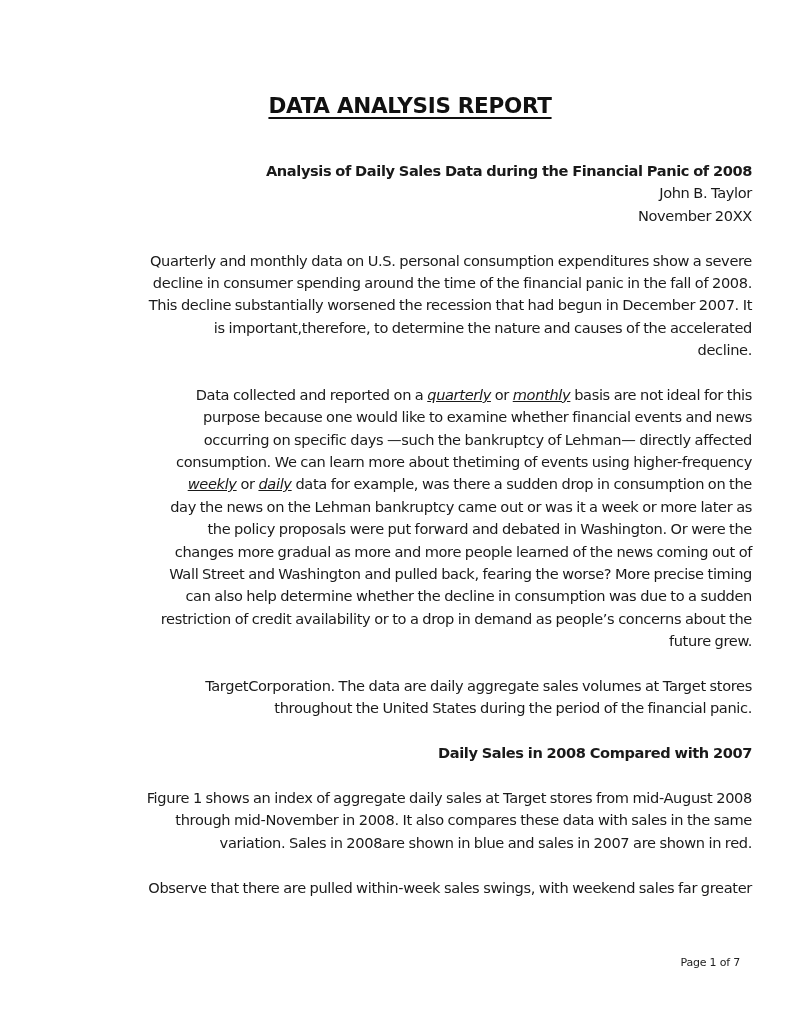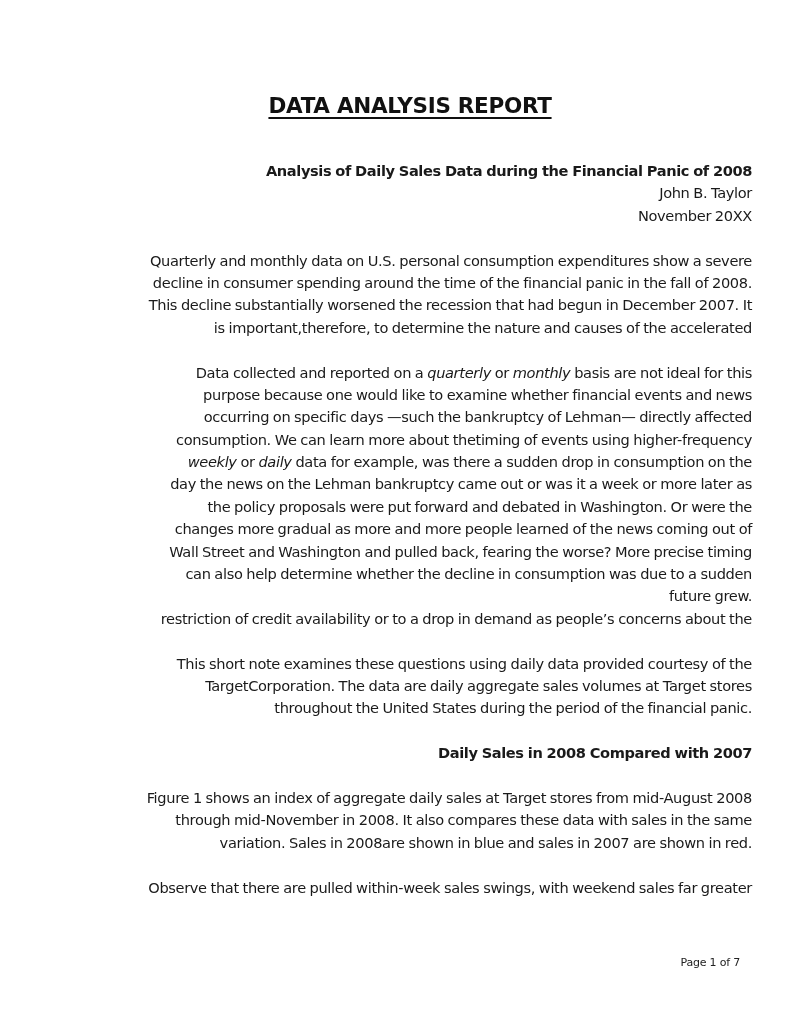--- a/index.html
+++ b/index.html
@@ -42,21 +42,21 @@
       top: 160px;
       width: 670px;
       font-size: 14.6px;
       line-height: 22.4px;
       letter-spacing: -0.35px;
       word-spacing: -0.5px;
     }
     .line { white-space: nowrap; display: block; height: 22.4px; text-align: right; }
     .bold { font-weight: bold; letter-spacing: -0.4px; }
     .gap { height: 22.4px; display: block; }
-    em { font-style: italic; }
+    em { font-style: italic; text-decoration: underline; }
     .footer {
       position: absolute;
       right: 70px;
       top: 956px;
       font-size: 11px;
       color: #222;
       letter-spacing: -0.2px;
     }
   </style>
 </head>
@@ -70,41 +70,41 @@
     <span class="line bold">Analysis of Daily Sales Data during the Financial Panic of 2008</span>
     <span class="line">John B. Taylor</span>
     <span class="line">November 20XX</span>
     <span class="gap"></span>
 
     <div>
       <span class="line">Quarterly and monthly data on U.S. personal consumption expenditures show a severe</span>
       <span class="line">decline in consumer spending around the time of the financial panic in the fall of 2008.</span>
       <span class="line">This decline substantially worsened the recession that had begun in December 2007. It</span>
       <span class="line">is important,therefore, to determine the nature and causes of the accelerated</span>
+      <span class="line">decline.</span>
     </div>
     <span class="gap"></span>
 
     <div>
       <span class="line"><span>Data collected and reported on a </span><em>quarterly</em><span> or </span><em>monthly</em><span> basis are not ideal for this</span></span>
       <span class="line">purpose because one would like to examine whether financial events and news</span>
       <span class="line">occurring on specific days —such the bankruptcy of Lehman— directly affected</span>
       <span class="line">consumption. We can learn more about thetiming of events using higher-frequency</span>
       <span class="line"><em>weekly</em><span> or </span><em>daily</em><span> data for example, was there a sudden drop in consumption on the</span></span>
       <span class="line">day the news on the Lehman bankruptcy came out or was it a week or more later as</span>
       <span class="line">the policy proposals were put forward and debated in Washington. Or were the</span>
       <span class="line">changes more gradual as more and more people learned of the news coming out of</span>
       <span class="line">Wall Street and Washington and pulled back, fearing the worse?  More precise timing</span>
       <span class="line">can also help determine whether the decline in consumption was due to a sudden</span>
+      <span class="line">restriction of credit availability or to a drop in demand as people’s concerns about the</span>
       <span class="line">future grew.</span>
-      <span class="line">restriction of credit availability or to a drop in demand as people’s concerns about the</span>
     </div>
     <span class="gap"></span>
 
     <div>
-      <span class="line">This short note examines these questions using daily data provided courtesy of the</span>
       <span class="line">TargetCorporation. The data are daily aggregate sales volumes at Target stores</span>
       <span class="line">throughout the United States during the period of the financial panic.</span>
     </div>
     <span class="gap"></span>
 
     <span class="line bold">Daily Sales in 2008 Compared with 2007</span>
     <span class="gap"></span>
 
     <div>
       <span class="line">Figure 1 shows an index of aggregate daily sales at Target stores from mid-August 2008</span>

